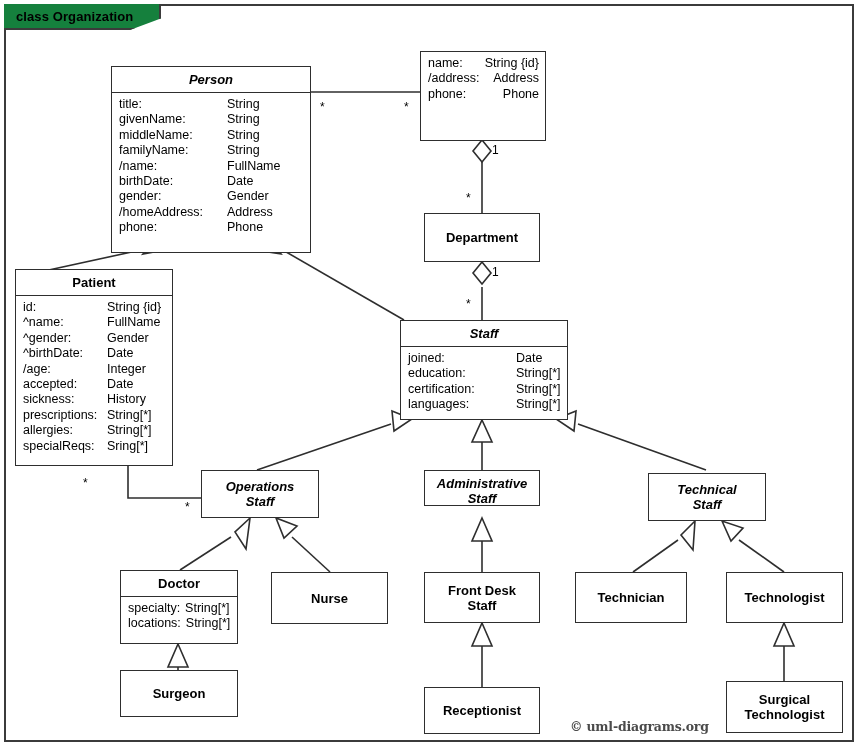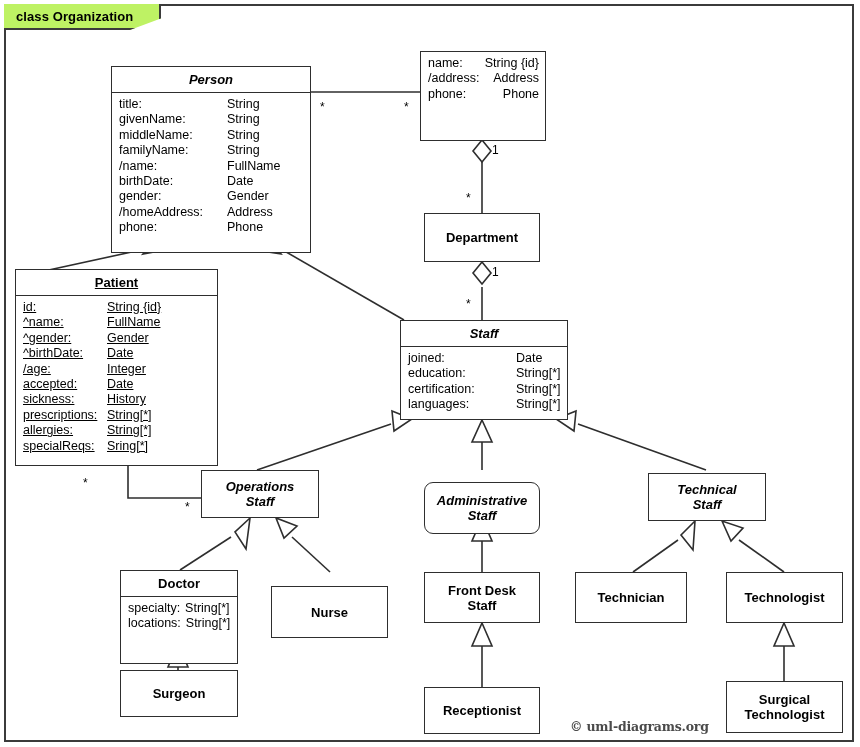--- a/index.html
+++ b/index.html
@@ -31,21 +31,21 @@
   }
   .frame-tab {
     position: absolute;
     left: 4px;
     top: 4px;
     height: 26px;
     padding: 0 26px 0 12px;
     display: flex;
     align-items: center;
     box-sizing: border-box;
-    background: #bef264;
+    background: #15803d;
     border: 2px solid #3b3b3b;
     border-top: none;
     border-left: none;
     -webkit-clip-path: polygon(0 0, 100% 0, 100% 55%, 80% 100%, 0 100%);
     clip-path: polygon(0 0, 100% 0, 100% 55%, 80% 100%, 0 100%);
   }
   .frame-tab-label {
     font-size: 13px;
     font-weight: bold;
     color: #000;
@@ -256,21 +256,21 @@
           <span class="an">/address:</span>
           <span class="at">Address</span>
         </div>
       <div class="attr">
           <span class="an">phone:</span>
           <span class="at">Phone</span>
         </div>
     </div>
   </div>
 
-  <div class="cls has-attrs cols-med" style="left:15px; top:269px; width:203px; height:197px;text-decoration:underline;">
+  <div class="cls has-attrs cols-med" style="left:15px; top:269px; width:158px; height:197px;">
     <div class="cls-name">Patient</div>
     <div class="cls-attrs">
       <div class="attr">
           <span class="an">id:</span>
           <span class="at">String {id}</span>
         </div>
       <div class="attr">
           <span class="an">^name:</span>
           <span class="at">FullName</span>
         </div>
@@ -333,45 +333,45 @@
           <span class="at">String[*]</span>
         </div>
     </div>
   </div>
 
   <div class="cls" style="left:201px; top:470px; width:118px; height:48px;">
     <div class="cls-name abstract">Operations
 Staff</div>
   </div>
 
-  <div class="cls" style="left:424px; top:482px; width:116px; height:52px;border-radius:9px;">
+  <div class="cls" style="left:424px; top:470px; width:116px; height:36px;">
     <div class="cls-name abstract">Administrative
 Staff</div>
   </div>
 
   <div class="cls" style="left:648px; top:473px; width:118px; height:48px;">
     <div class="cls-name abstract">Technical
 Staff</div>
   </div>
 
-  <div class="cls has-attrs cols-inline" style="left:120px; top:570px; width:118px; height:94px;">
+  <div class="cls has-attrs cols-inline" style="left:120px; top:570px; width:118px; height:74px;">
     <div class="cls-name">Doctor</div>
     <div class="cls-attrs">
       <div class="attr">
           <span class="an">specialty:</span>
           <span class="at">String[*]</span>
         </div>
       <div class="attr">
           <span class="an">locations:</span>
           <span class="at">String[*]</span>
         </div>
     </div>
   </div>
 
-  <div class="cls" style="left:271px; top:572px; width:117px; height:52px;margin-top:14px;">
+  <div class="cls" style="left:271px; top:572px; width:117px; height:52px;">
     <div class="cls-name">Nurse</div>
   </div>
 
   <div class="cls" style="left:424px; top:572px; width:116px; height:51px;">
     <div class="cls-name">Front Desk
 Staff</div>
   </div>
 
   <div class="cls" style="left:575px; top:572px; width:112px; height:51px;">
     <div class="cls-name">Technician</div>

